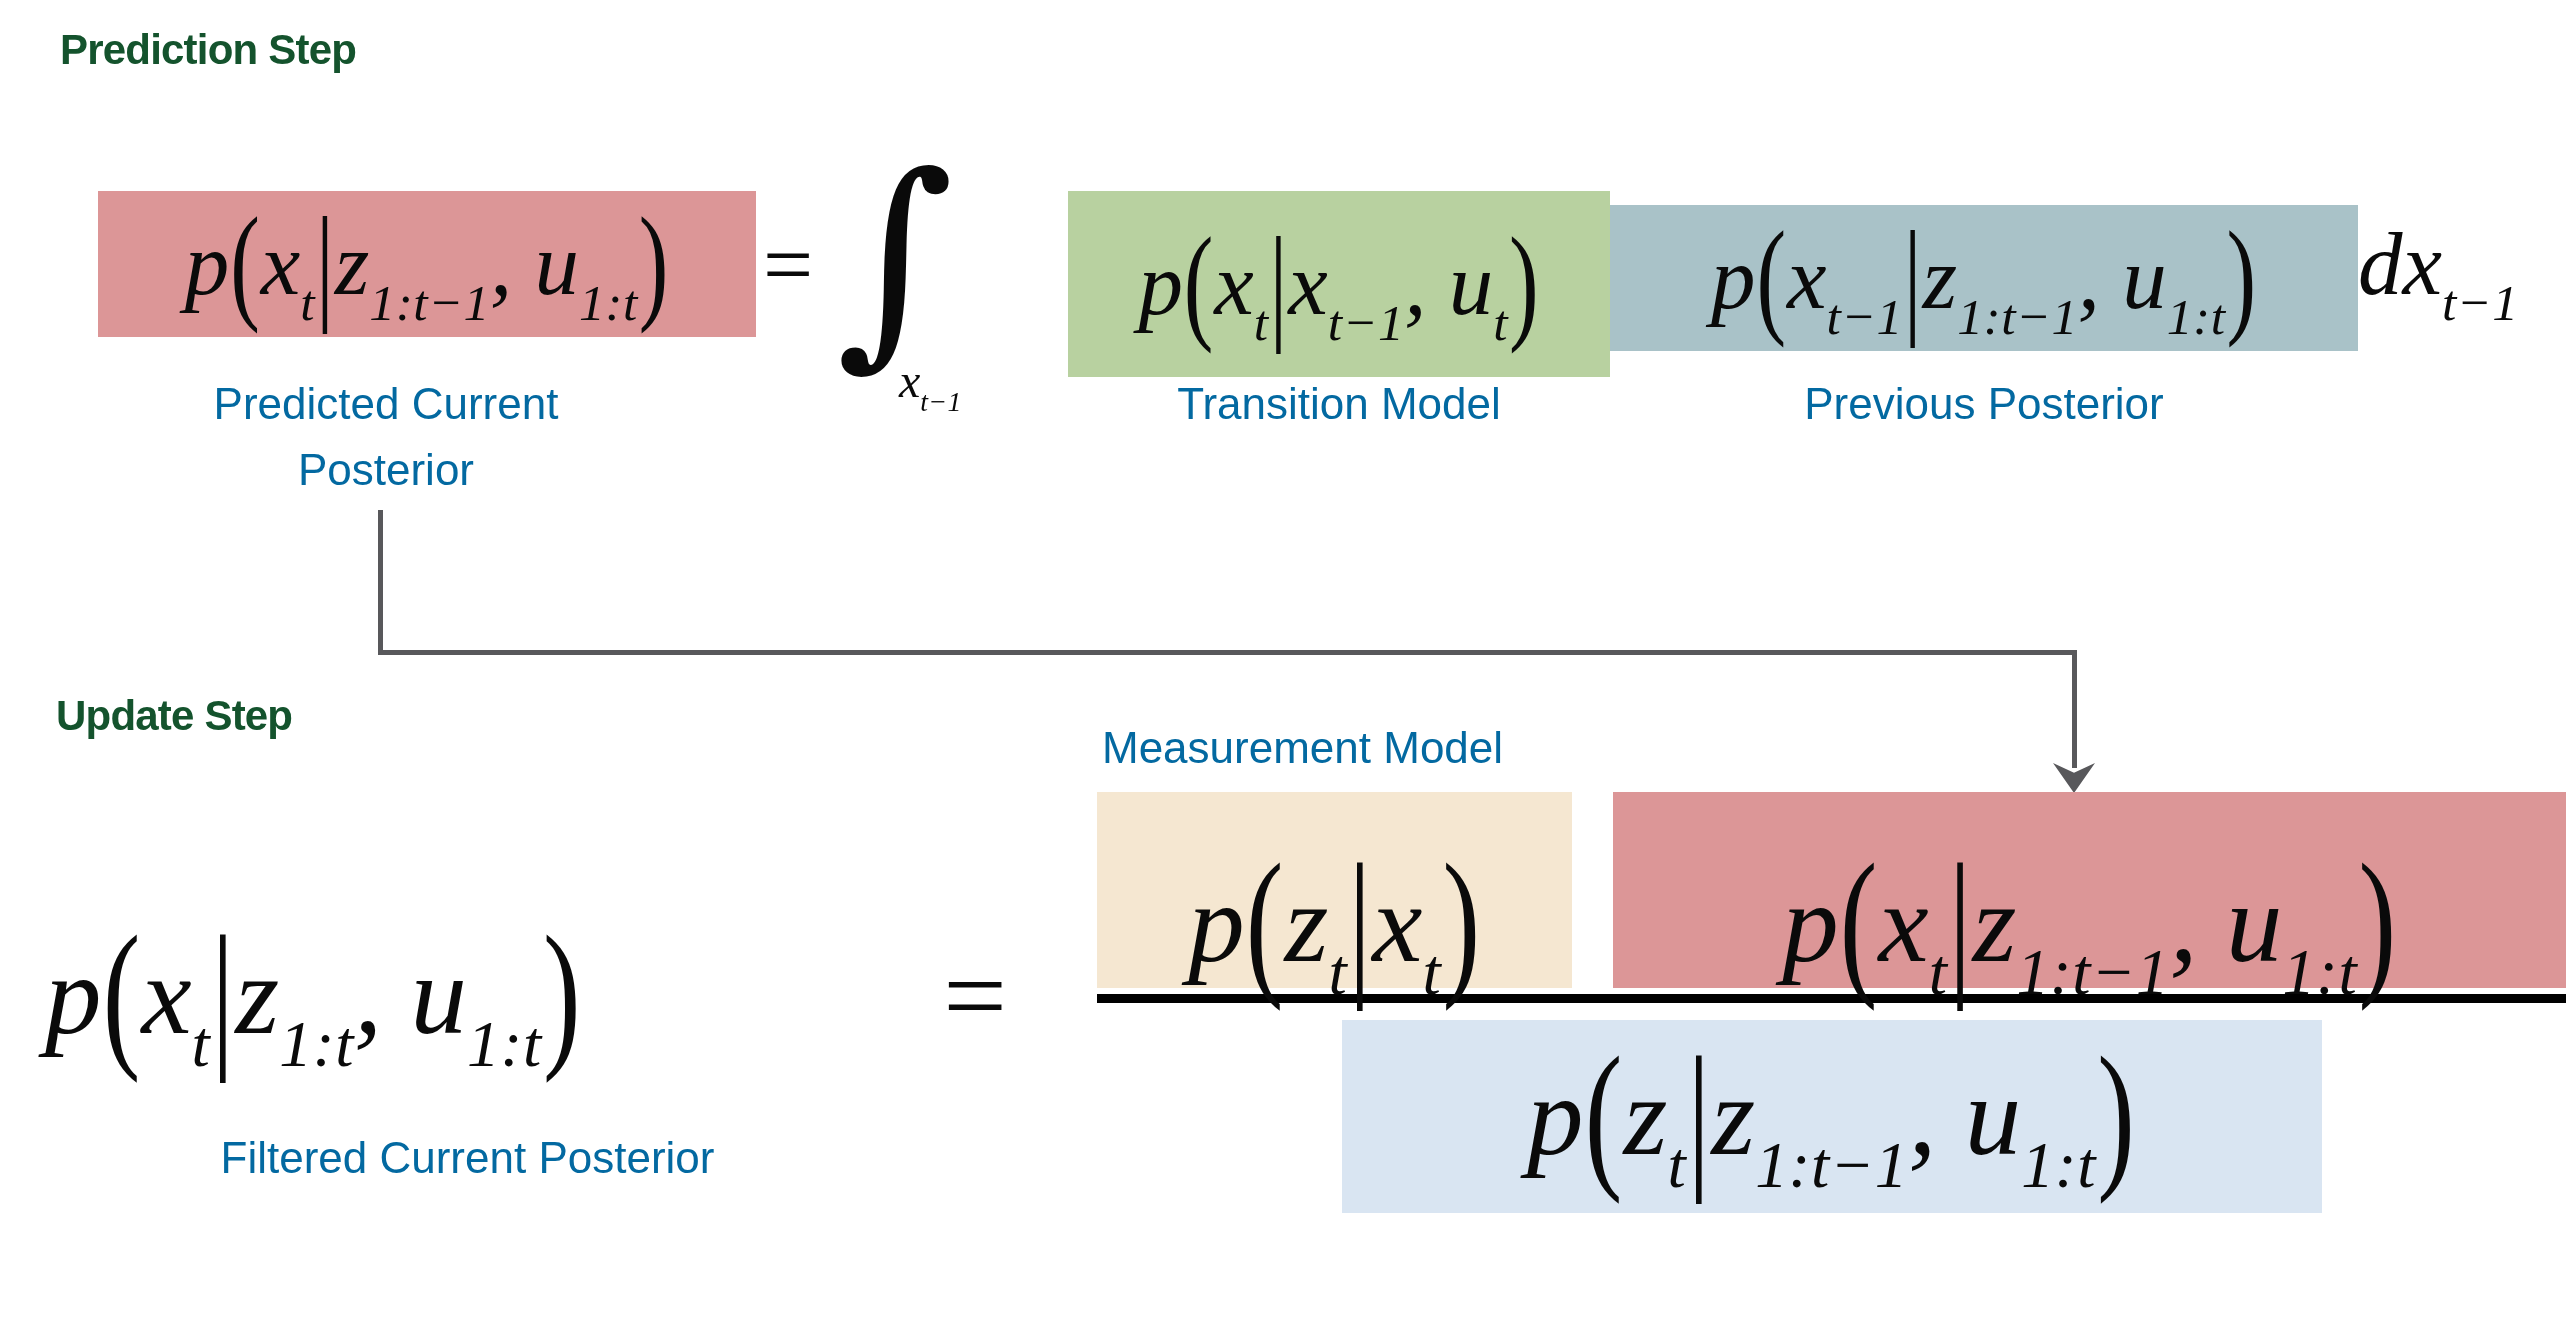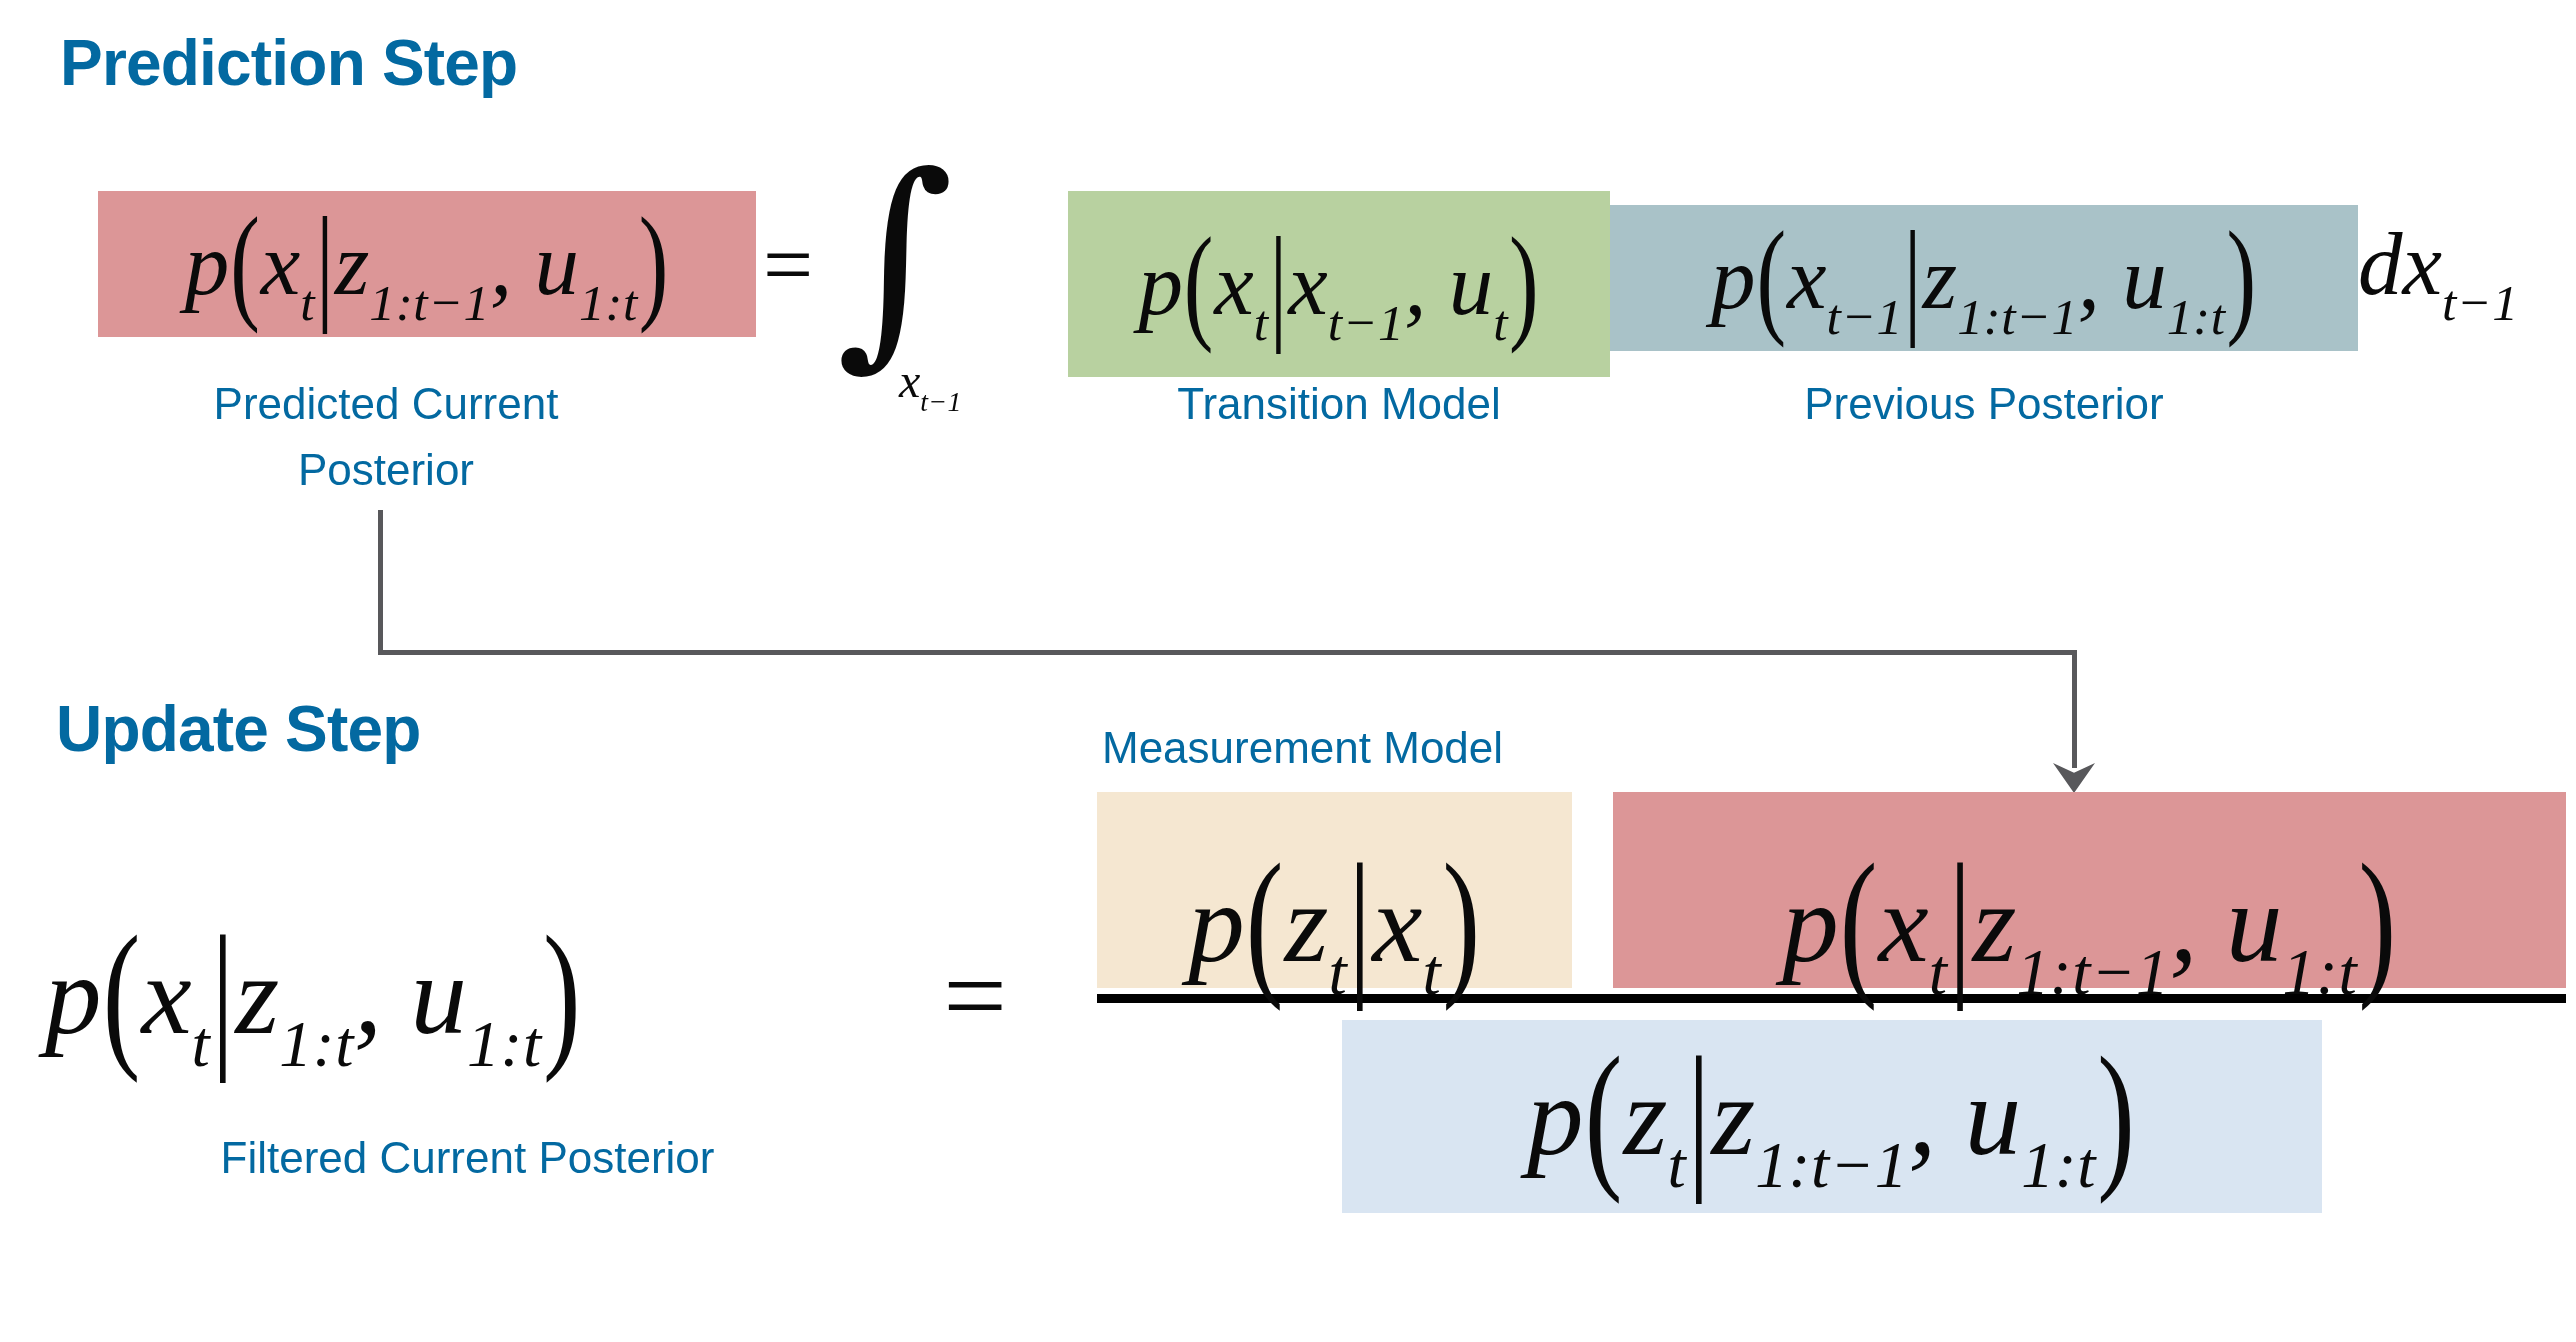--- a/index.html
+++ b/index.html
@@ -8,23 +8,23 @@
     width:2576px;height:1342px;
     background:#fff;
     overflow:hidden;
     font-family:"Liberation Sans",sans-serif;
     color:#000;
   }
   .heading{
     position:absolute;
     font-family:"Liberation Sans",sans-serif;
     font-weight:700;
-    font-size:64px;
+    font-size:42px;
     letter-spacing:-0.8px;
-    color:#0369a1;
+    color:#14532d;
     white-space:nowrap;
   }
   .label{
     position:absolute;
     font-family:"Liberation Sans",sans-serif;
     font-size:44px;
     color:#0369a1;
     text-align:center;
     line-height:1.5;
     white-space:nowrap;

